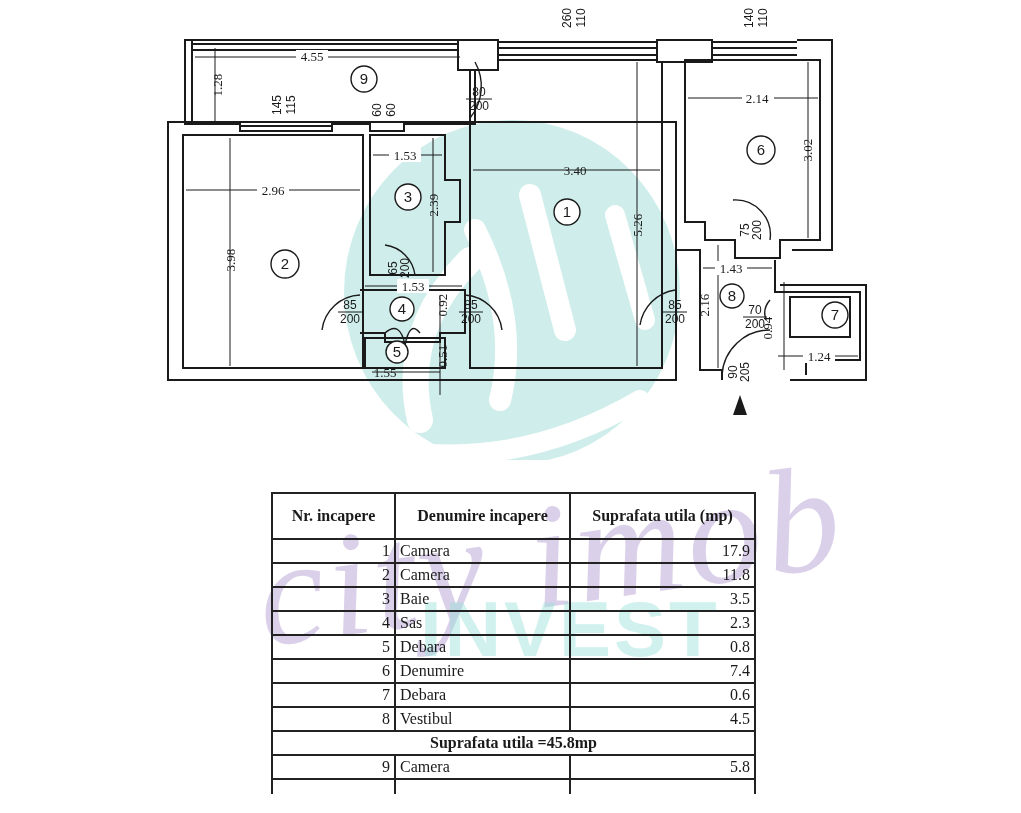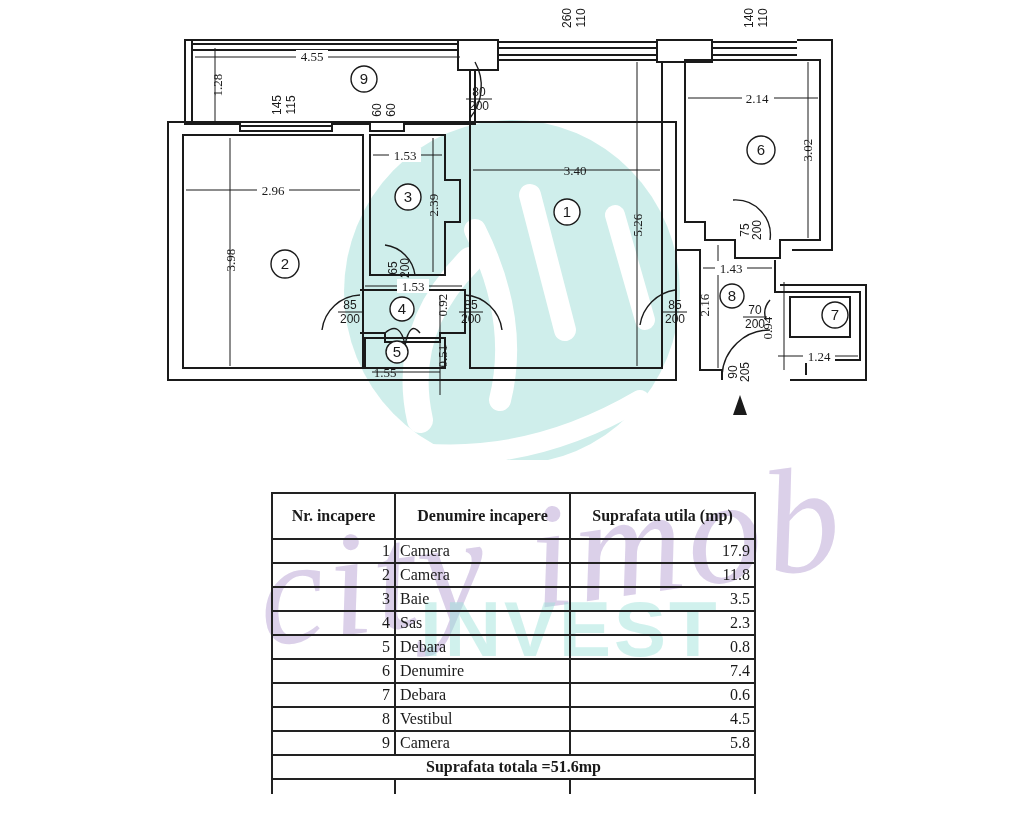--- a/index.html
+++ b/index.html
@@ -268,26 +268,26 @@
         <td class="num">7</td>
         <td class="name">Debara</td>
         <td class="area">0.6</td>
       </tr>
       <tr>
         <td class="num">8</td>
         <td class="name">Vestibul</td>
         <td class="area">4.5</td>
       </tr>
       <tr>
+        <td class="sum" colspan="3">Suprafata utila =45.8mp</td>
+      </tr>
+      <tr>
         <td class="num">9</td>
         <td class="name">Camera</td>
         <td class="area">5.8</td>
-      </tr>
-      <tr>
-        <td class="sum" colspan="3">Suprafata totala =51.6mp</td>
       </tr>
       <tr class="last">
         <td class="num"></td>
         <td class="name"></td>
         <td class="area"></td>
       </tr>
     </tbody>
   </table>
 </div>
 

